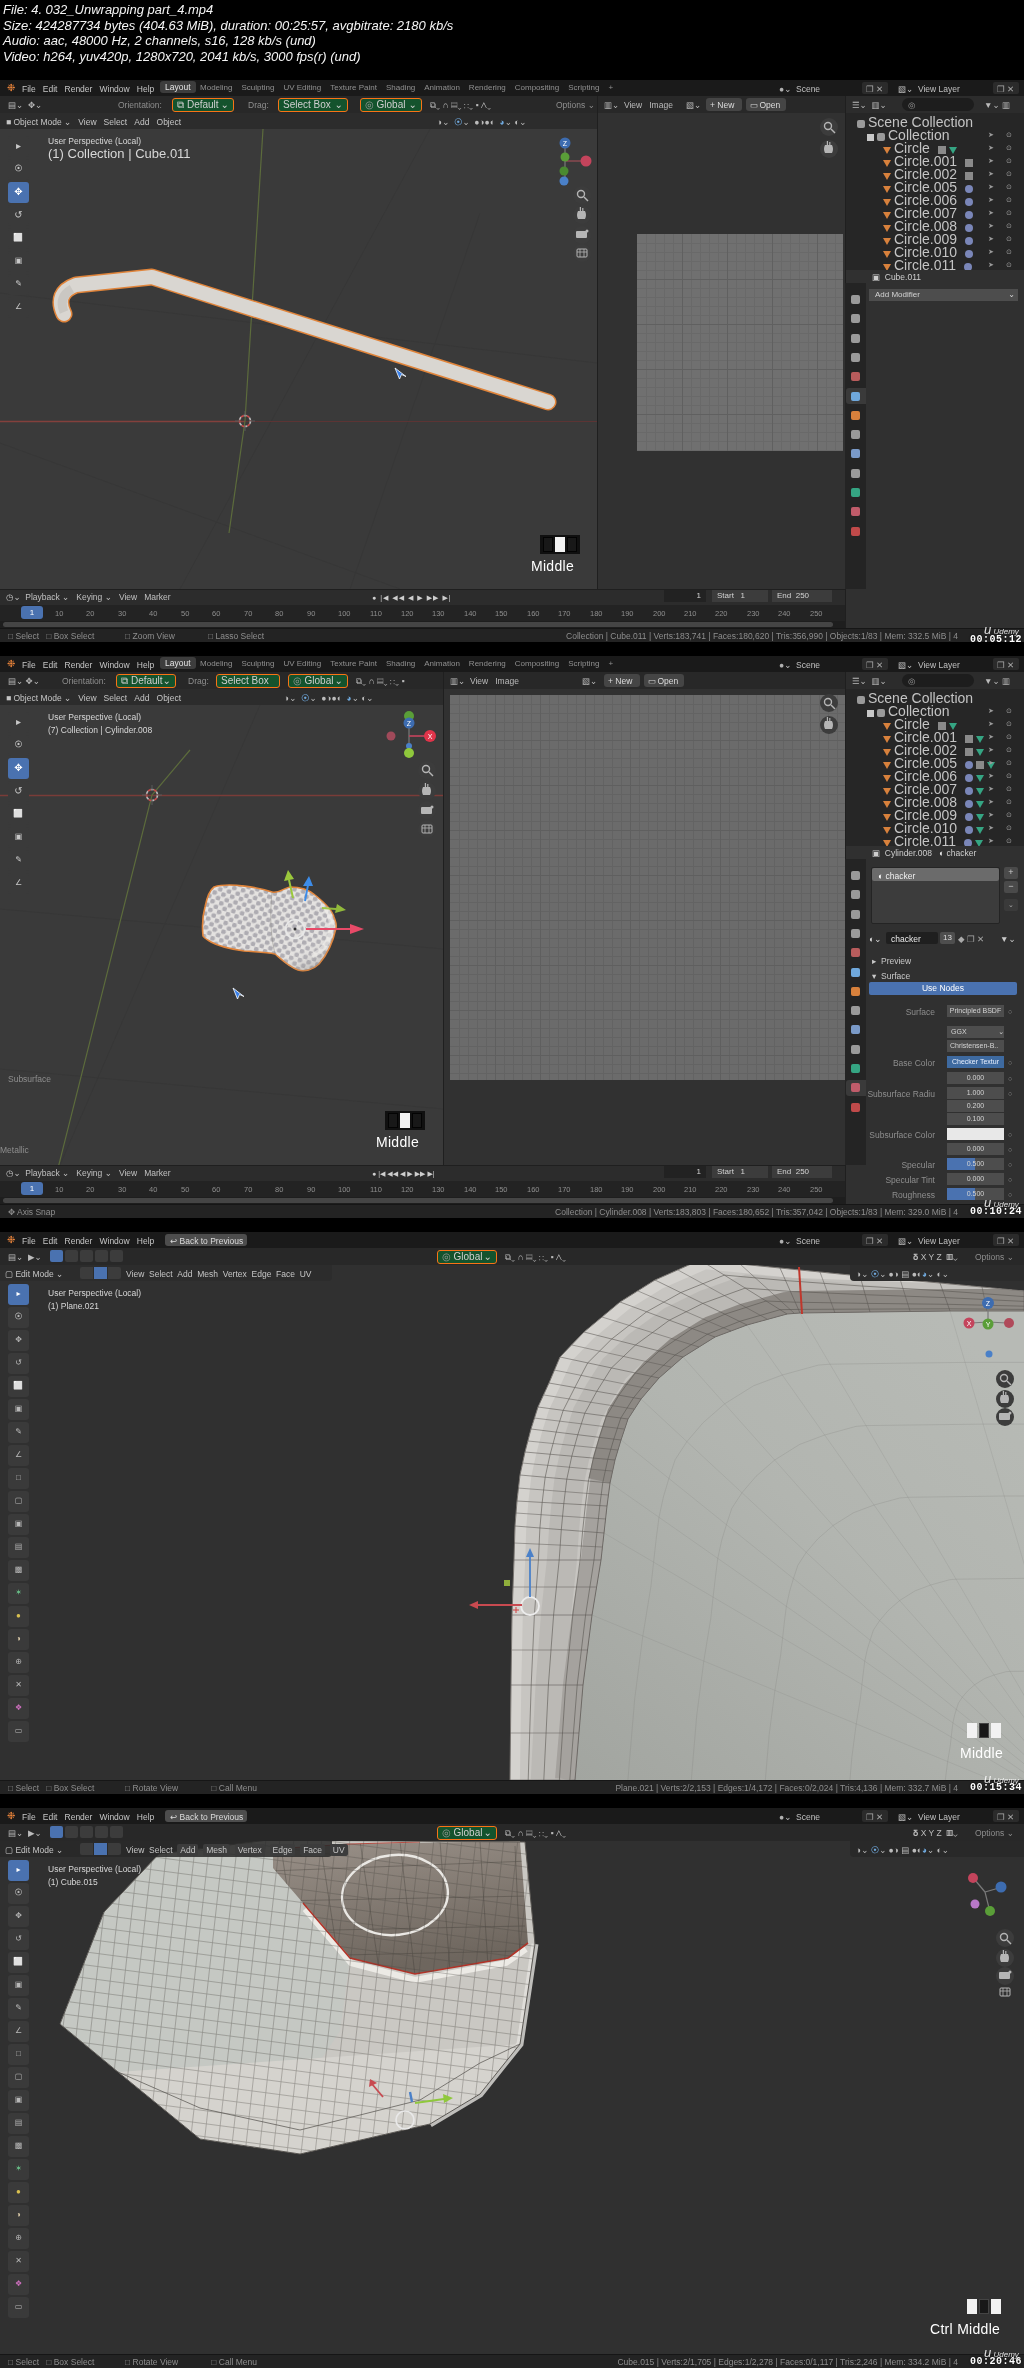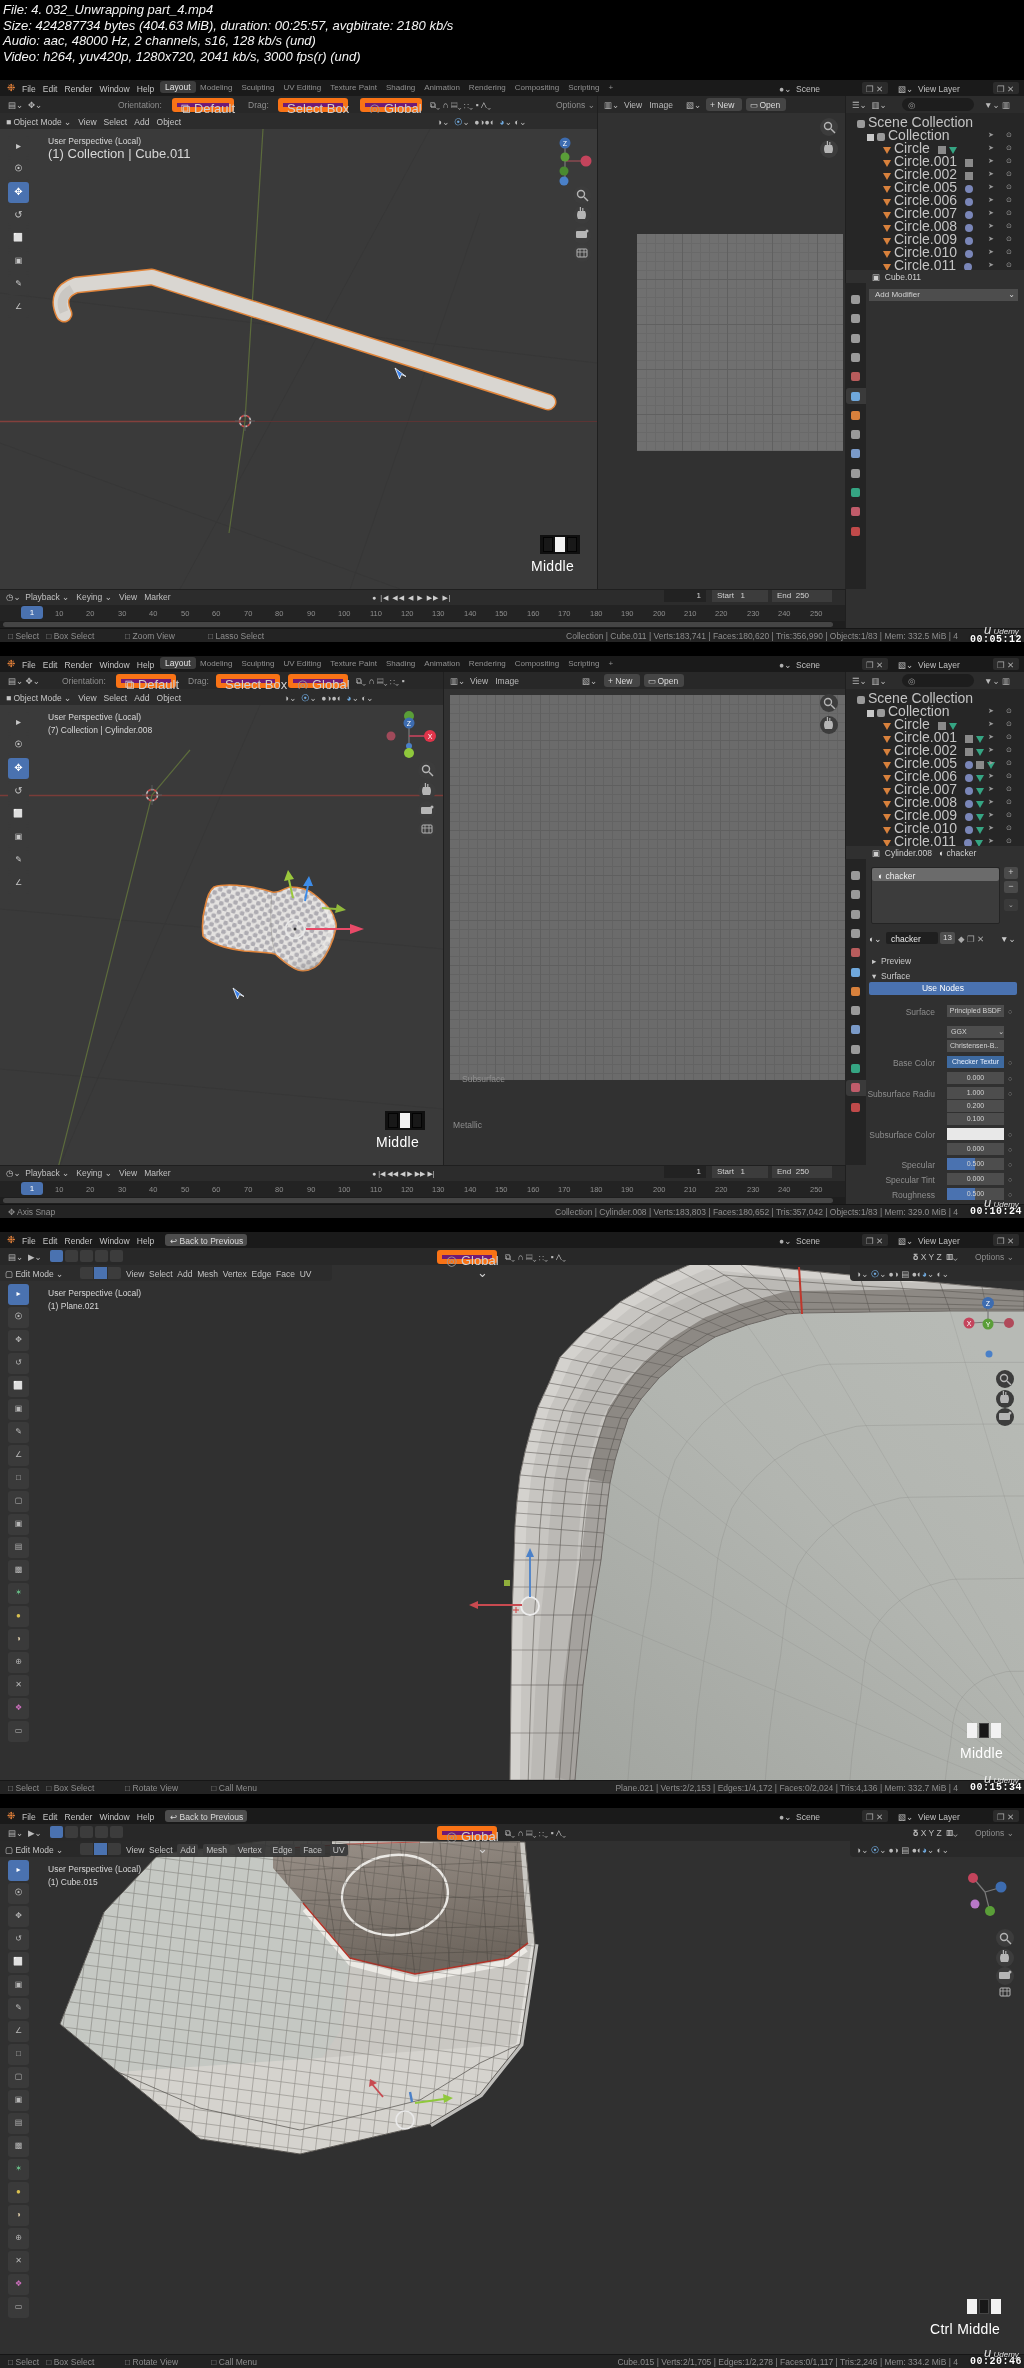--- a/index.html
+++ b/index.html
@@ -7,21 +7,21 @@
 .a{position:absolute}
 .t{position:absolute;font-size:9px;color:#bdbdbd;white-space:nowrap;line-height:10px}
 .td{position:absolute;font-size:8.5px;color:#8e8e8e;white-space:nowrap;line-height:10px}
 .tw{position:absolute;font-size:9px;color:#d8d8d8;white-space:nowrap;line-height:10px}
 .frame{position:absolute;left:0;width:1024px;height:576px}
 .ui{position:absolute;top:14px;left:0;width:1024px;height:562px;background:#2e2e2e;overflow:hidden}
 .mb{position:absolute;top:0;left:0;width:1024px;height:16px;background:#1a1a1a}
 .tbar{position:absolute;top:16px;left:0;height:17px;background:#282828}
 .vph{position:absolute;top:33px;left:0;height:16px;background:#2c2c2c}
 .fld{position:absolute;background:#4d4d4d;border-radius:0;font-size:8px;color:#d4d4d4;text-align:center;line-height:12px;height:12px}
-.dd{position:absolute;background:#701a75;border:5px solid #f97316;border-radius:3px;font-size:13px;color:#cfcfcf;line-height:12px;height:14px;padding:0 4px;white-space:nowrap}
+.dd{position:absolute;background:#14532d;border:1px solid #f97316;border-radius:3px;font-size:10px;color:#cfcfcf;line-height:12px;height:14px;padding:0 4px;white-space:nowrap}
 .pill{background:#3d3d3d;border-radius:3px;color:#e4e4e4;padding:1px 5px}
 .tab{color:#909090;padding:1px 4.5px;font-size:8px}
 .tbtn{position:absolute;left:8px;width:21px;height:21px;background:#3a3a3a;border-radius:3px;color:#c8c8c8;font-size:10px;text-align:center;line-height:20px}
 .orow{position:absolute;left:845px;width:179px;height:13px;font-size:14px;color:#c4c4c4;line-height:13px;white-space:nowrap}
 .oic{display:inline-block;width:8px;height:8px;margin:0 3px 0 0;vertical-align:-1px}
 .tri-o{width:0;height:0;border-left:4px solid transparent;border-right:4px solid transparent;border-top:7px solid #d8813c}
 .tri-g{width:0;height:0;border-left:4px solid transparent;border-right:4px solid transparent;border-top:7px solid #35a583}
 .eye{position:absolute;font-size:7px;color:#9a9a9a}
 .ts{position:absolute;font-family:"Liberation Mono",monospace;font-weight:bold;font-size:11px;color:#fff;letter-spacing:0.5px;text-shadow:0 0 2px #000}
 .udm{position:absolute;font-size:8px;color:rgba(255,255,255,0.85);font-style:italic}
@@ -451,32 +451,32 @@
  <div class="td" style="left:872px;top:315px;color:#c8c8c8">▾ &nbsp;Surface</div>
  <div class="a" style="left:869px;top:326px;width:148px;height:13px;background:#4a72b0;border-radius:2px;color:#fff;font-size:8.5px;text-align:center;line-height:13px">Use Nodes</div>
  <div class="td" style="left:0;top:351px;width:935px;text-align:right">Surface</div>
       <div class="fld" style="left:947px;top:349px;width:57px;font-size:7px">Principled BSDF</div>
       <div class="td" style="left:1008px;top:351px;font-size:7px">○</div>
  <div class="fld" style="left:947px;top:370px;width:57px;font-size:7px;text-align:left;padding-left:4px">GGX<span style="float:right">⌄</span></div>
  <div class="fld" style="left:947px;top:384px;width:57px;font-size:7px;text-align:left;padding-left:3px">Christensen-B..<span style="float:right">⌄</span></div>
  <div class="td" style="left:0;top:402px;width:935px;text-align:right">Base Color</div>
       <div class="fld" style="left:947px;top:400px;width:57px;font-size:7px;background:#3e6aa0;color:#e8f0ff">Checker Textur</div>
       <div class="td" style="left:1008px;top:402px;font-size:7px">○</div>
- <div class="td" style="left:16px;top:418px;width:935px;text-align:center">Subsurface</div>
+ <div class="td" style="left:8px;top:418px;width:935px;text-align:left">Subsurface</div>
       <div class="fld" style="left:947px;top:416px;width:57px;font-size:7px">0.000</div>
       <div class="td" style="left:1008px;top:418px;font-size:7px">○</div>
  <div class="td" style="left:0;top:433px;width:935px;text-align:right">Subsurface Radiu</div>
       <div class="fld" style="left:947px;top:431px;width:57px;font-size:7px">1.000</div>
       <div class="td" style="left:1008px;top:433px;font-size:7px">○</div>
  <div class="fld" style="left:947px;top:444px;width:57px;font-size:7px">0.200</div>
  <div class="fld" style="left:947px;top:457px;width:57px;font-size:7px">0.100</div>
  <div class="td" style="left:0;top:474px;width:935px;text-align:right">Subsurface Color</div>
       <div class="fld" style="left:947px;top:472px;width:57px;background:#e8e8e8"></div>
       <div class="td" style="left:1008px;top:474px;font-size:7px">○</div>
- <div class="td" style="left:0;top:464px;width:935px;text-align:center">Metallic</div>
+ <div class="td" style="left:0;top:489px;width:935px;text-align:left">Metallic</div>
       <div class="fld" style="left:947px;top:487px;width:57px;font-size:7px">0.000</div>
       <div class="td" style="left:1008px;top:489px;font-size:7px">○</div>
  <div class="td" style="left:0;top:504px;width:935px;text-align:right">Specular</div>
       <div class="fld" style="left:947px;top:502px;width:57px;font-size:7px;background:linear-gradient(90deg,#4a72b0 50%,#4d4d4d 50%)">0.500</div>
       <div class="td" style="left:1008px;top:504px;font-size:7px">○</div>
  <div class="td" style="left:0;top:519px;width:935px;text-align:right">Specular Tint</div>
       <div class="fld" style="left:947px;top:517px;width:57px;font-size:7px">0.000</div>
       <div class="td" style="left:1008px;top:519px;font-size:7px">○</div>
  <div class="td" style="left:0;top:534px;width:935px;text-align:right">Roughness</div>
       <div class="fld" style="left:947px;top:532px;width:57px;font-size:7px;background:linear-gradient(90deg,#4a72b0 50%,#4d4d4d 50%)">0.500</div>

